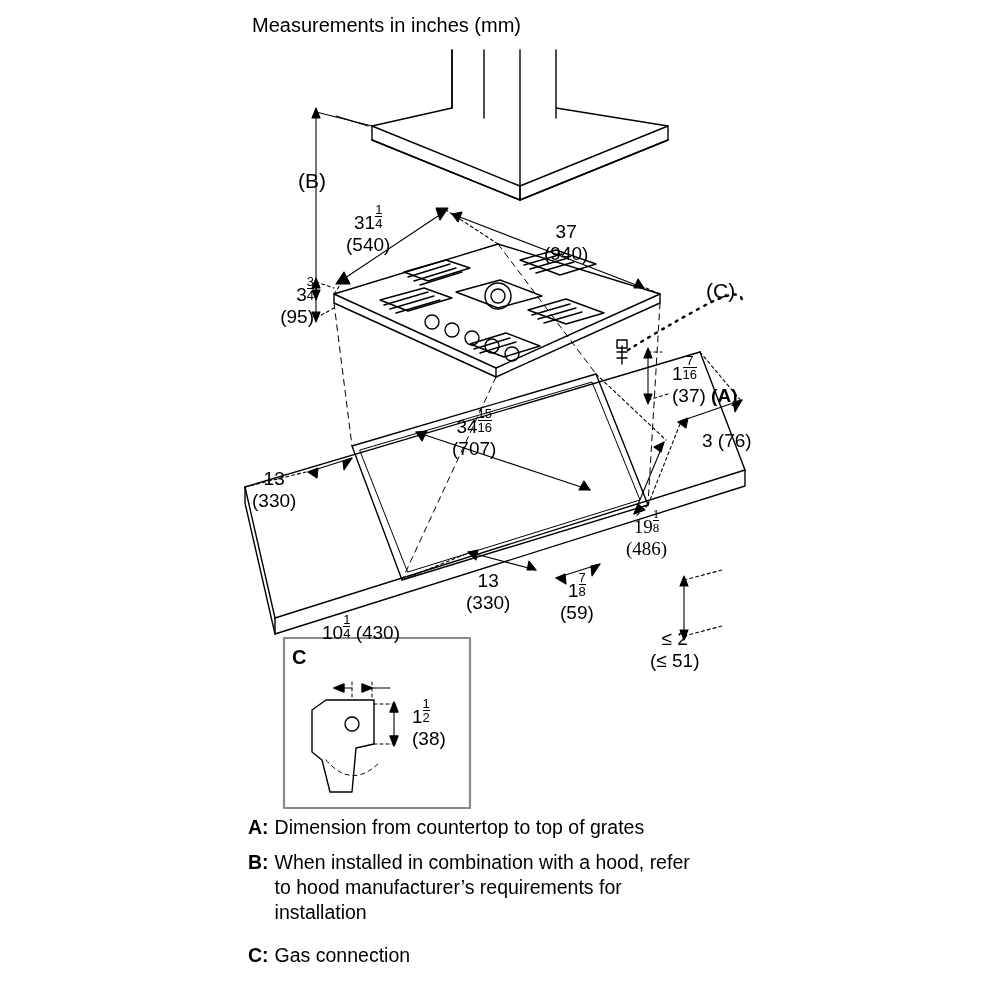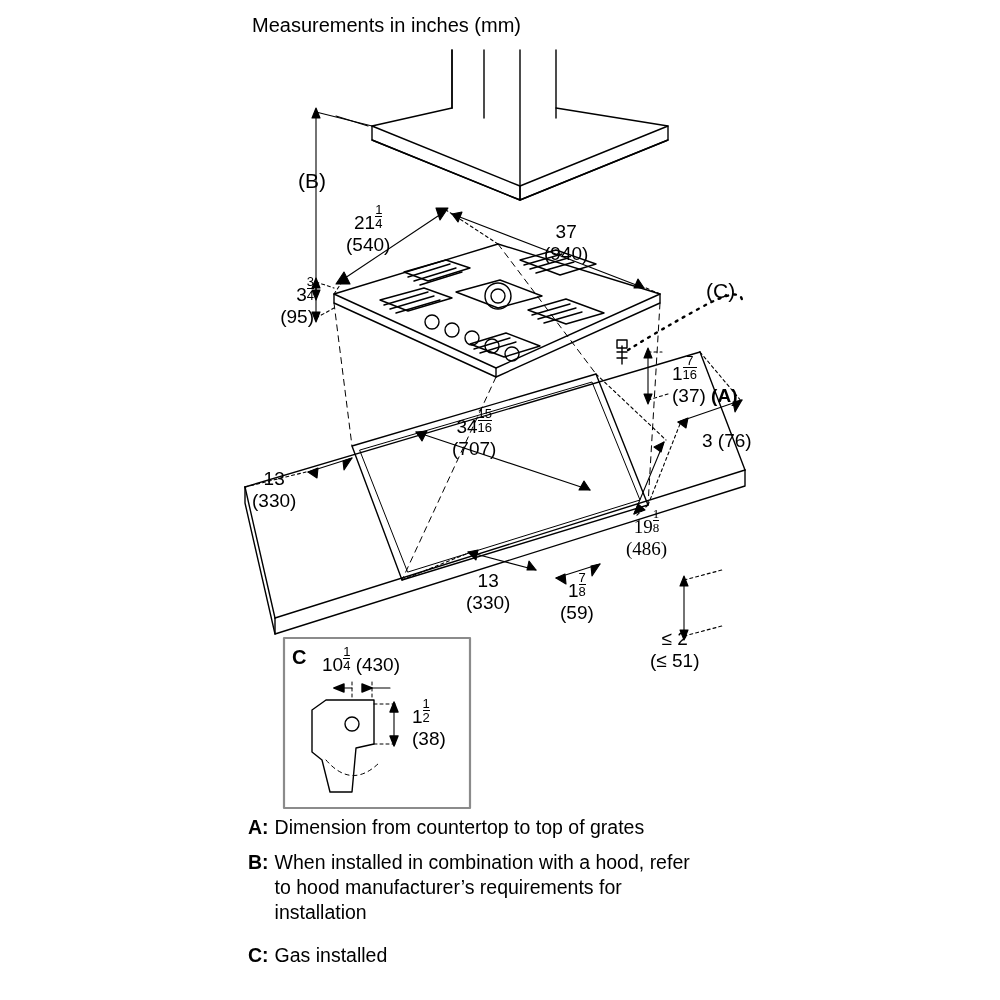--- a/index.html
+++ b/index.html
@@ -252,21 +252,21 @@
         <path d="M390 736 L394 746 L398 736 Z" fill="#000"></path>
         <path d="M374 704 L396 704" stroke-dasharray="3 3" stroke-width="1"></path>
         <path d="M374 744 L396 744" stroke-dasharray="3 3" stroke-width="1"></path>
       </g>
     </g>
   </svg>
 
   <div class="lbl" style="left:298px; top:170px; font-size:21px;">(B)</div>
 
   <div class="lbl center" style="left:346px; top:204px;">
-    <span><span>21</span><span class="frac"><span class="num">1</span><span class="den">4</span></span></span><br>
+    <span><span>31</span><span class="frac"><span class="num">1</span><span class="den">4</span></span></span><br>
     <span>(540)</span>
   </div>
 
   <div class="lbl center" style="left:528px; top:221px;margin-left:16px;">
     <span>37</span><br>
     <span>(940)</span>
   </div>
 
   <div class="lbl" style="left:258px; top:276px; text-align:right; width:56px;">
     <span><span>3</span><span class="frac"><span class="num">3</span><span class="den">4</span></span></span><br>
@@ -311,38 +311,38 @@
     <span>(59)</span>
   </div>
 
   <div class="lbl center" style="left:650px; top:628px;">
     <span>≤ 2</span><br>
     <span>(≤ 51)</span>
   </div>
 
   <div class="inset-label">C</div>
 
-  <div class="lbl" style="left:322px; top:646px;">
+  <div class="lbl" style="left:322px; top:614px;">
     <span><span>10</span><span class="frac"><span class="num">1</span><span class="den">4</span></span></span>
     <span>(430)</span>
   </div>
 
   <div class="lbl" style="left:412px; top:698px;">
     <span><span>1</span><span class="frac"><span class="num">1</span><span class="den">2</span></span></span><br>
     <span>(38)</span>
   </div>
 
   <div class="notes">
     <div class="note-row">
       <span class="note-key">A:</span>
       <span class="note-txt">Dimension from countertop to top of grates</span>
     </div>
     <div class="note-row">
       <span class="note-key">B:</span>
       <span class="note-txt">When installed in combination with a hood, refer to hood manufacturer’s requirements for installation</span>
     </div>
     <div class="note-row" style="margin-top:18px;">
       <span class="note-key">C:</span>
-      <span class="note-txt">Gas installed</span>
+      <span class="note-txt">Gas connection</span>
     </div>
   </div>
 
 </div>
 
 </body></html>

